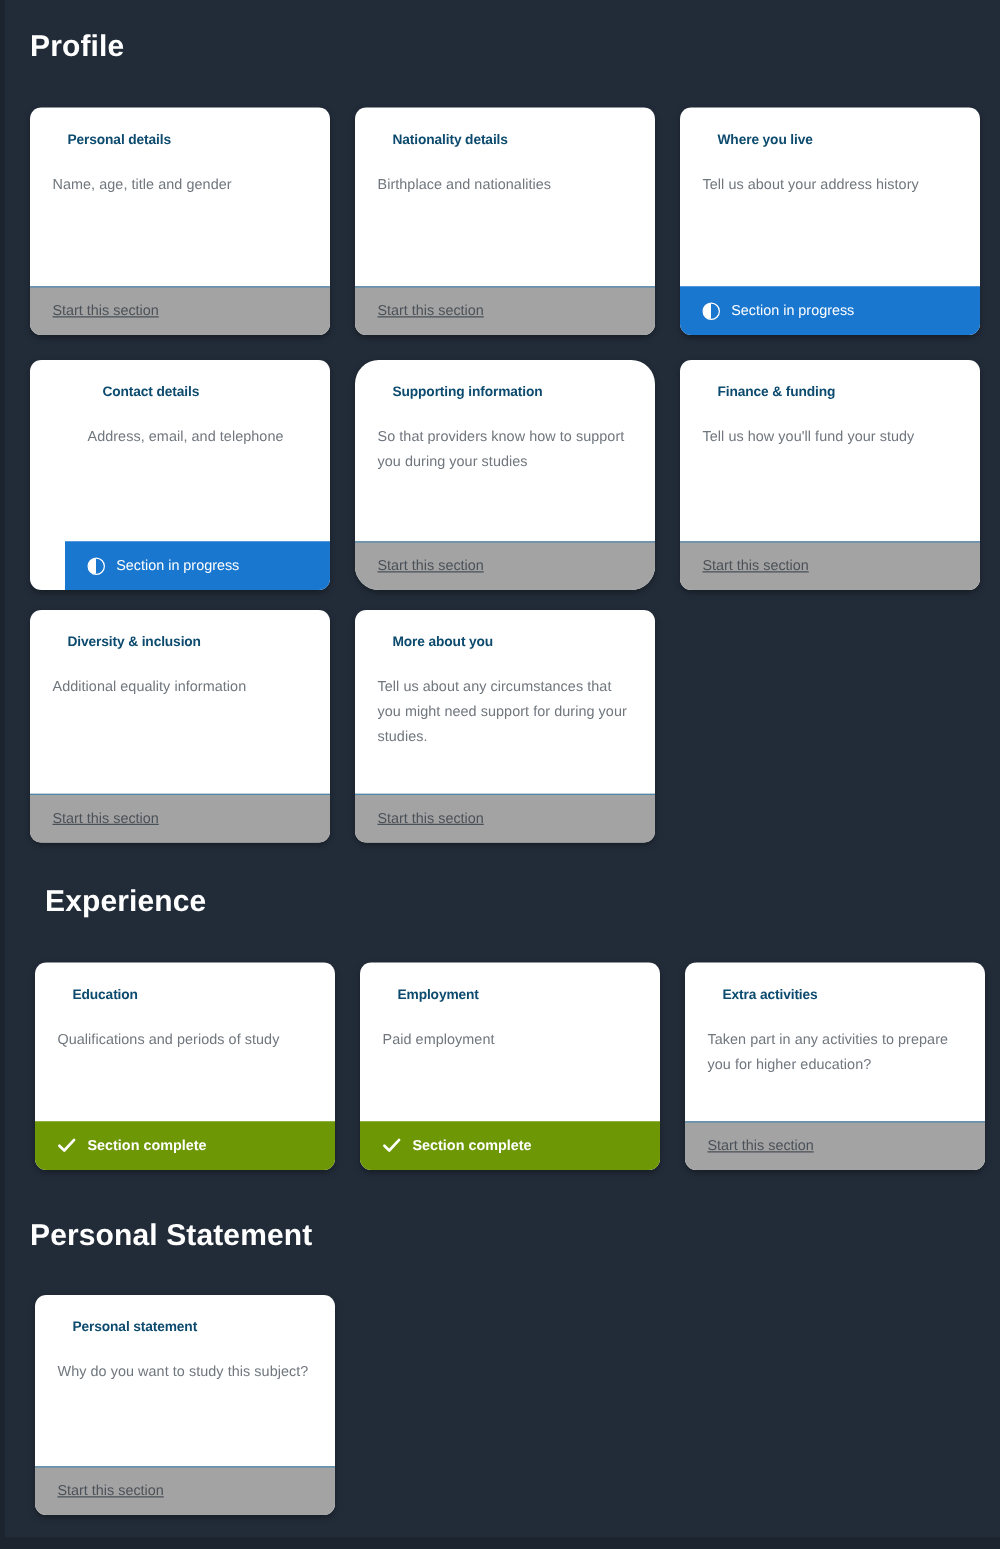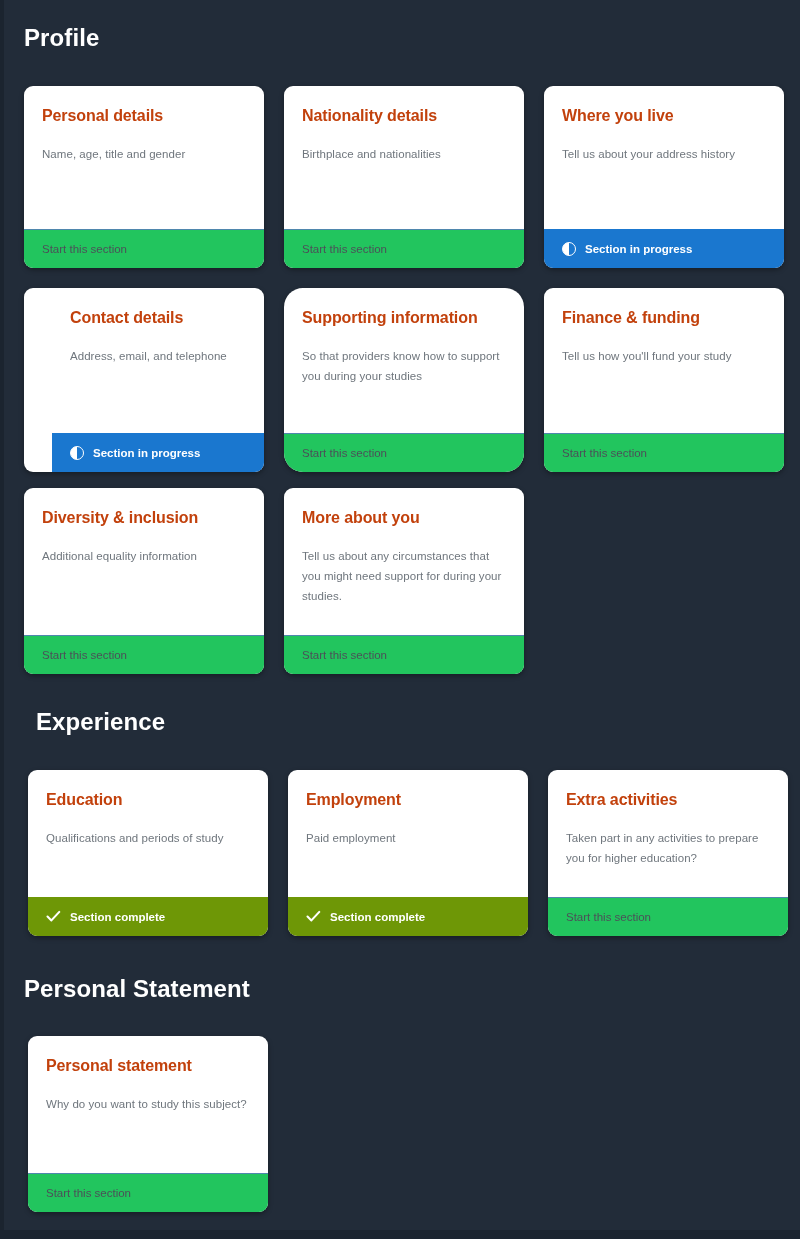--- a/index.html
+++ b/index.html
@@ -49,25 +49,26 @@
     display: flex;
     flex-direction: column;
   }
 
   .card-body {
     flex: 1 1 auto;
     padding: 20px 18px 10px 18px;
   }
 
   .card-title {
-    color: #c2410c;
-    font-size: 16px;
+    color: #0c4a6e;
+    font-size: 11px;
     font-weight: bold;
     line-height: 1.2;
     letter-spacing: -0.1px;
+    margin-left: 12px;
   }
 
   .card-desc {
     margin-top: 19px;
     color: #6f767d;
     font-size: 11.5px;
     line-height: 1.75;
     letter-spacing: 0.05px;
   }
 
@@ -77,27 +78,28 @@
     height: 39px;
     display: flex;
     align-items: center;
     padding: 0 18px;
     font-size: 11.5px;
   }
 
   .footer-start {
     border-top: 1.5px solid #4f87ad;
     color: #4b5158;
-    background: #22c55e;
+    background: #a3a3a3;
+    text-decoration: underline;
   }
 
   .footer-progress {
     background: #1a77cf;
     color: #ffffff;
-    font-weight: bold;
+    font-weight: normal;
     font-size: 11.5px;
   }
 
   .footer-complete {
     background: #6e9706;
     color: #ffffff;
     font-weight: bold;
     font-size: 11.5px;
   }
 

